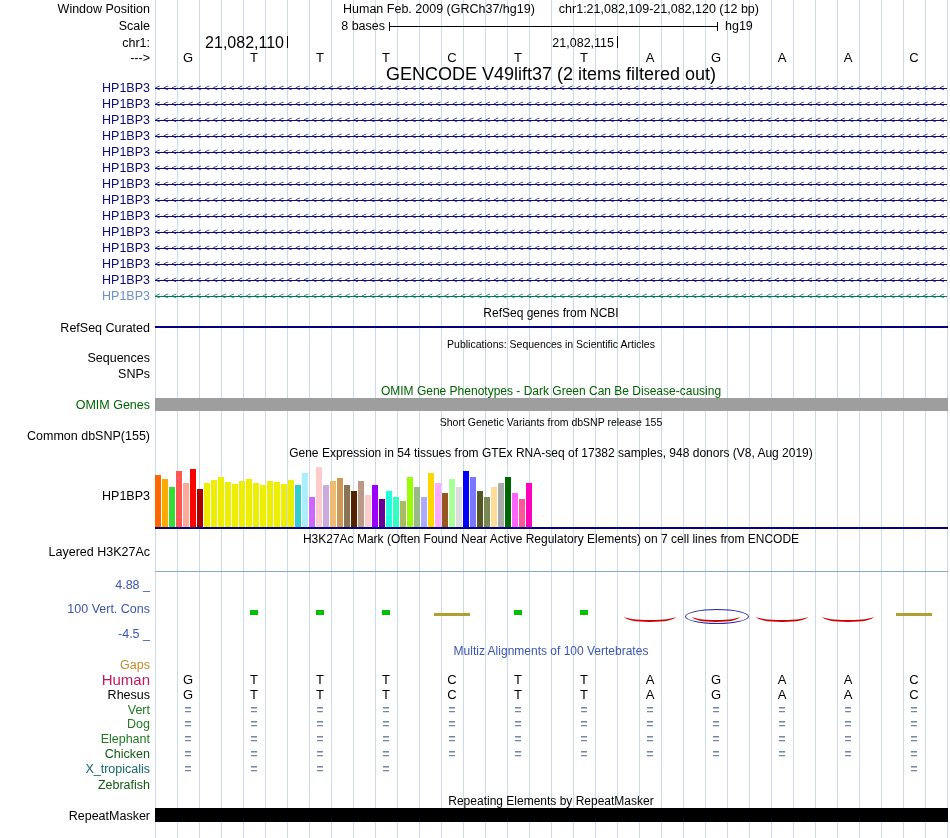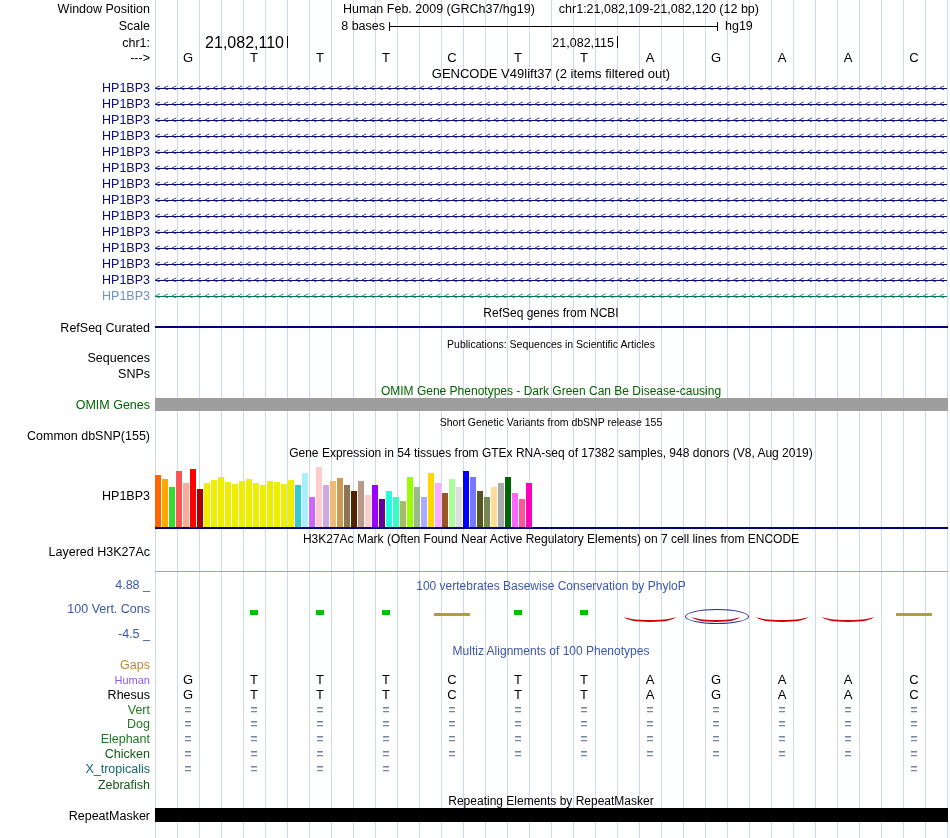--- a/index.html
+++ b/index.html
@@ -26,21 +26,21 @@
   <div class="lbl" style="top:19px">Scale</div>
   <div class="abs" style="left:155px;top:19px;width:230px;text-align:right;font-size:12.5px;line-height:14px;">8 bases</div>
   <div class="abs" style="left:389px;top:26px;width:329px;height:1px;background:#000;"></div>
   <div class="abs" style="left:389px;top:22px;width:1px;height:9px;background:#000;"></div>
   <div class="abs" style="left:717px;top:22px;width:1px;height:9px;background:#000;"></div>
   <div class="abs" style="left:725px;top:19px;font-size:12.5px;line-height:14px;">hg19</div>
 
   <div class="lbl" style="top:36px">chr1:</div>
   <div class="lbl" style="top:51px">---&gt;</div>
 
-  <div class="ctitle" style="top:67px;font-size:13px;">GENCODE V49lift37 (2 items filtered out)</div>
+  <div class="ctitle" style="top:67px;font-size:18px;">GENCODE V49lift37 (2 items filtered out)</div>
 
   <div class="ctitle" style="top:306px">RefSeq genes from NCBI</div>
   <div class="lbl" style="top:321px">RefSeq Curated</div>
   <div class="hline" style="top: 326px; height: 2px; background: rgb(0, 0, 128);"></div>
 
   <div class="ctitle small" style="top:338px">Publications: Sequences in Scientific Articles</div>
   <div class="lbl" style="top:351px">Sequences</div>
   <div class="lbl" style="top:367px">SNPs</div>
 
   <div class="ctitle" style="top: 384px; color: rgb(0, 100, 0);">OMIM Gene Phenotypes - Dark Green Can Be Disease-causing</div>
@@ -108,25 +108,24 @@
       <div style="position: absolute; left: 364px; bottom: 0px; width: 6px; height: 28px; background: rgb(255, 85, 153);"></div>
       <div style="position: absolute; left: 371px; bottom: 0px; width: 6px; height: 44px; background: rgb(255, 0, 187);"></div>
     </div>
   <div class="hline" style="top: 527px; height: 2px; background: rgb(0, 0, 128);"></div>
 
   <div class="ctitle" style="top:532px">H3K27Ac Mark (Often Found Near Active Regulatory Elements) on 7 cell lines from ENCODE</div>
   <div class="lbl" style="top:545px">Layered H3K27Ac</div>
   <div class="hline" style="top: 571px; height: 1px; background: rgb(143, 168, 220);"></div>
 
   <div class="lbl" style="top: 578px; color: rgb(58, 86, 173);">4.88 _</div>
-  <div class="ctitle" style="top: 579px; color: rgb(58, 86, 173);">100 vertebrates Basewise Conservation by PhyloP</div>
   <div class="lbl" style="top: 602px; color: rgb(58, 86, 173);">100 Vert. Cons</div>
   <div class="lbl" style="top: 627px; color: rgb(58, 86, 173);">-4.5 _</div>
 
-  <div class="ctitle" style="top: 644px; color: rgb(58, 86, 173);">Multiz Alignments of 100 Phenotypes</div>
+  <div class="ctitle" style="top: 644px; color: rgb(58, 86, 173);">Multiz Alignments of 100 Vertebrates</div>
 
   <div class="ctitle" style="top:794px">Repeating Elements by RepeatMasker</div>
   <div class="hline" style="top: 808px; height: 14px; background: rgb(0, 0, 0);"></div>
   <div class="lbl" style="top:809px">RepeatMasker</div>
 <div style="position: absolute; left: 184px; top: 36px; width: 100px; text-align: right; font-size: 16px; line-height: 14px;">21,082,110</div>
     <div style="position: absolute; left: 287px; top: 36px; width: 1px; height: 12px; background: rgb(0, 0, 0);"></div>
     <div style="position: absolute; left: 514px; top: 36px; width: 100px; text-align: right; font-size: 12.5px; line-height: 14px;">21,082,115</div>
     <div style="position: absolute; left: 617px; top: 36px; width: 1px; height: 12px; background: rgb(0, 0, 0);"></div>
     <div style="position: absolute; left: 155px; top: 51px; width: 66px; text-align: center; font-size: 13px; line-height: 14px;">G</div>
     <div style="position: absolute; left: 221px; top: 51px; width: 66px; text-align: center; font-size: 13px; line-height: 14px;">T</div>
@@ -216,21 +215,21 @@
     <div style="position: absolute; left: 514px; top: 610px; width: 8px; height: 5px; background: rgb(0, 192, 0);"></div>
     <div style="position: absolute; left: 580px; top: 610px; width: 8px; height: 5px; background: rgb(0, 192, 0);"></div>
     <div style="position: absolute; left: 434px; top: 613px; width: 36px; height: 3px; background: rgb(176, 160, 48);"></div>
     <div style="position: absolute; left: 896px; top: 613px; width: 36px; height: 3px; background: rgb(176, 160, 48);"></div>
     <div style="position: absolute; left: 624px; top: 611px; width: 52px; height: 9px; border-bottom: 2px solid rgb(204, 0, 0); border-radius: 0px 0px 50% 50%;"></div>
     <div style="position: absolute; left: 685px; top: 609px; width: 62px; height: 13px; border: 1px solid rgb(40, 40, 160); border-radius: 50%;"></div>
     <div style="position: absolute; left: 692px; top: 611px; width: 48px; height: 9px; border-bottom: 2px solid rgb(204, 0, 0); border-radius: 0px 0px 50% 50%;"></div>
     <div style="position: absolute; left: 756px; top: 611px; width: 52px; height: 9px; border-bottom: 2px solid rgb(204, 0, 0); border-radius: 0px 0px 50% 50%;"></div>
     <div style="position: absolute; left: 822px; top: 611px; width: 52px; height: 9px; border-bottom: 2px solid rgb(204, 0, 0); border-radius: 0px 0px 50% 50%;"></div>
     <div style="position: absolute; left: 0px; top: 658px; width: 150px; text-align: right; font-size: 12.5px; line-height: 14px; color: rgb(192, 138, 46);">Gaps</div>
-    <div style="position: absolute; left: 0px; top: 673px; width: 150px; text-align: right; font-size: 11px; line-height: 14px; color: #8b5cf6;">Human</div>
+    <div style="position: absolute; left: 0px; top: 673px; width: 150px; text-align: right; font-size: 15px; line-height: 14px; color: #be185d;">Human</div>
     <div style="position: absolute; left: 155px; top: 673px; width: 66px; text-align: center; font-size: 13px; line-height: 14px; font-weight: normal; color: rgb(0, 0, 0);">G</div>
     <div style="position: absolute; left: 221px; top: 673px; width: 66px; text-align: center; font-size: 13px; line-height: 14px; font-weight: normal; color: rgb(0, 0, 0);">T</div>
     <div style="position: absolute; left: 287px; top: 673px; width: 66px; text-align: center; font-size: 13px; line-height: 14px; font-weight: normal; color: rgb(0, 0, 0);">T</div>
     <div style="position: absolute; left: 353px; top: 673px; width: 66px; text-align: center; font-size: 13px; line-height: 14px; font-weight: normal; color: rgb(0, 0, 0);">T</div>
     <div style="position: absolute; left: 419px; top: 673px; width: 66px; text-align: center; font-size: 13px; line-height: 14px; font-weight: normal; color: rgb(0, 0, 0);">C</div>
     <div style="position: absolute; left: 485px; top: 673px; width: 66px; text-align: center; font-size: 13px; line-height: 14px; font-weight: normal; color: rgb(0, 0, 0);">T</div>
     <div style="position: absolute; left: 551px; top: 673px; width: 66px; text-align: center; font-size: 13px; line-height: 14px; font-weight: normal; color: rgb(0, 0, 0);">T</div>
     <div style="position: absolute; left: 617px; top: 673px; width: 66px; text-align: center; font-size: 13px; line-height: 14px; font-weight: normal; color: rgb(0, 0, 0);">A</div>
     <div style="position: absolute; left: 683px; top: 673px; width: 66px; text-align: center; font-size: 13px; line-height: 14px; font-weight: normal; color: rgb(0, 0, 0);">G</div>
     <div style="position: absolute; left: 749px; top: 673px; width: 66px; text-align: center; font-size: 13px; line-height: 14px; font-weight: normal; color: rgb(0, 0, 0);">A</div>

